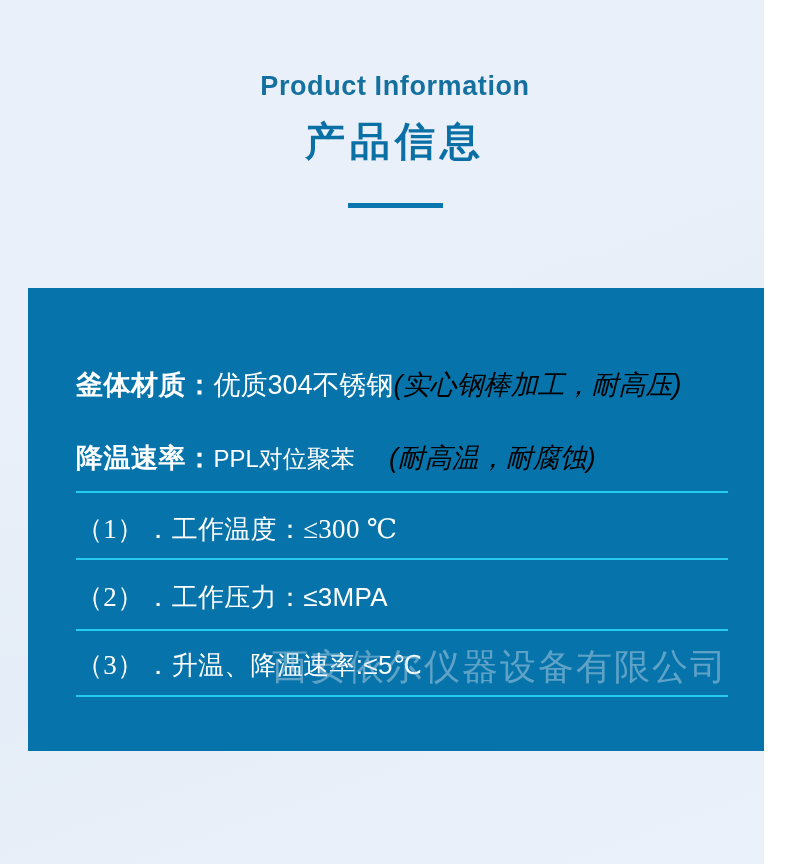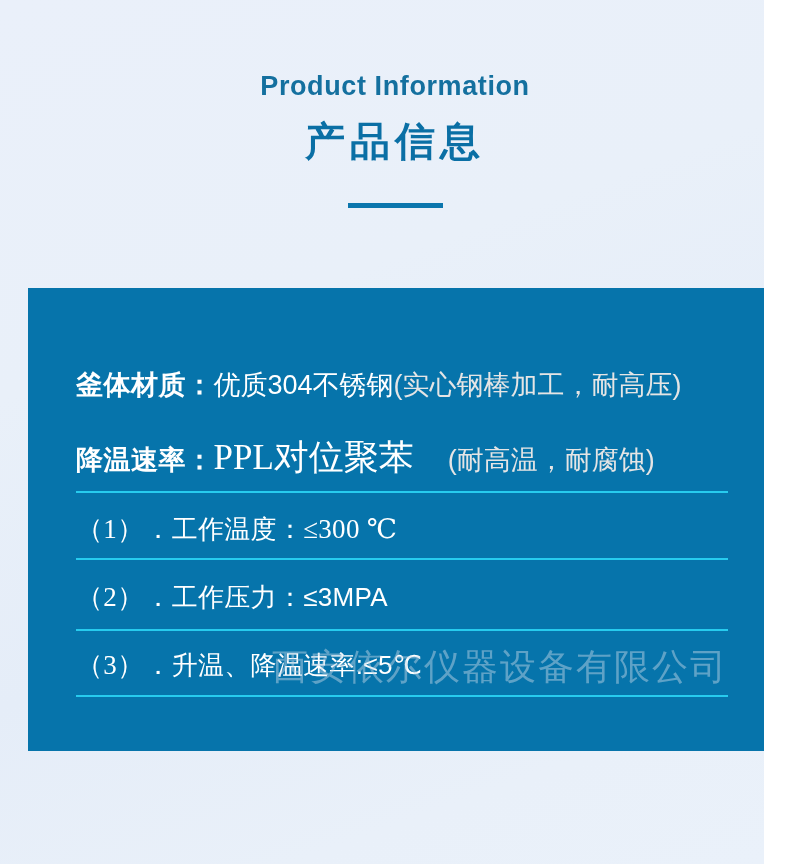--- a/index.html
+++ b/index.html
@@ -95,26 +95,27 @@
     line-height: 40px;
   }
   .spec-row.material .lbl {
     font-weight: bold;
     letter-spacing: 0.5px;
   }
   .spec-row.material .val {
     font-weight: normal;
   }
   .spec-row.material .val.serif {
-    font-family: Liberation Serif, serif;
-    font-size: 35px;
+    font-family: Liberation Sans, sans-serif;
+    font-size: 24px;
   }
   .spec-row.material .note {
-    color: #e5e5e5;
+    color: #000000;
     font-weight: normal;
+    font-style: italic;
   }
 
   
   .spec-row.numbered {
     font-size: 26px;
     line-height: 38px;
     font-weight: normal;
     letter-spacing: 0.3px;
   }
   .spec-row.numbered .num-serif {

